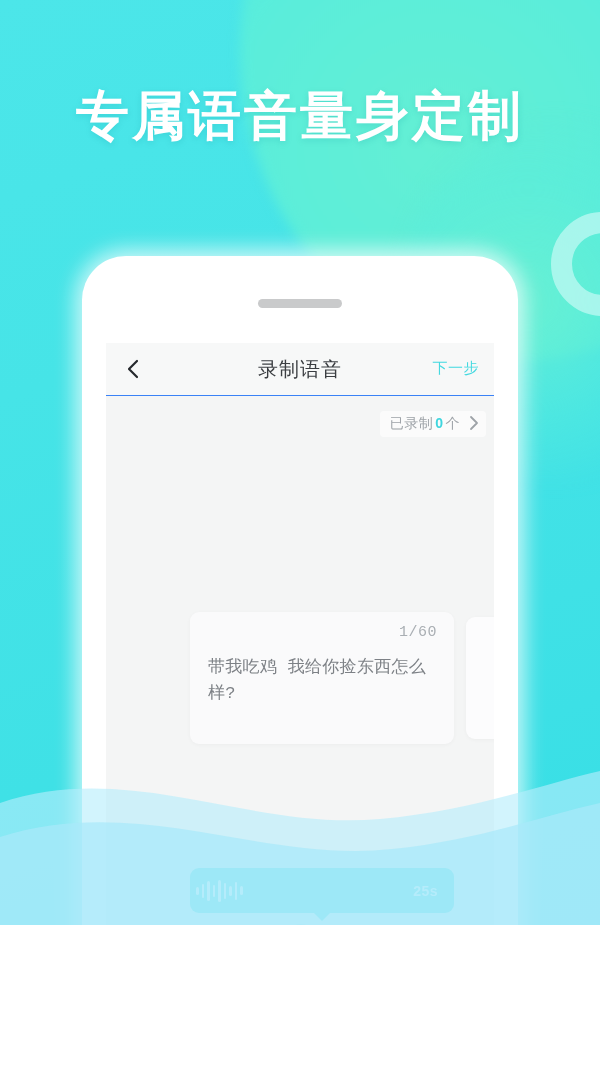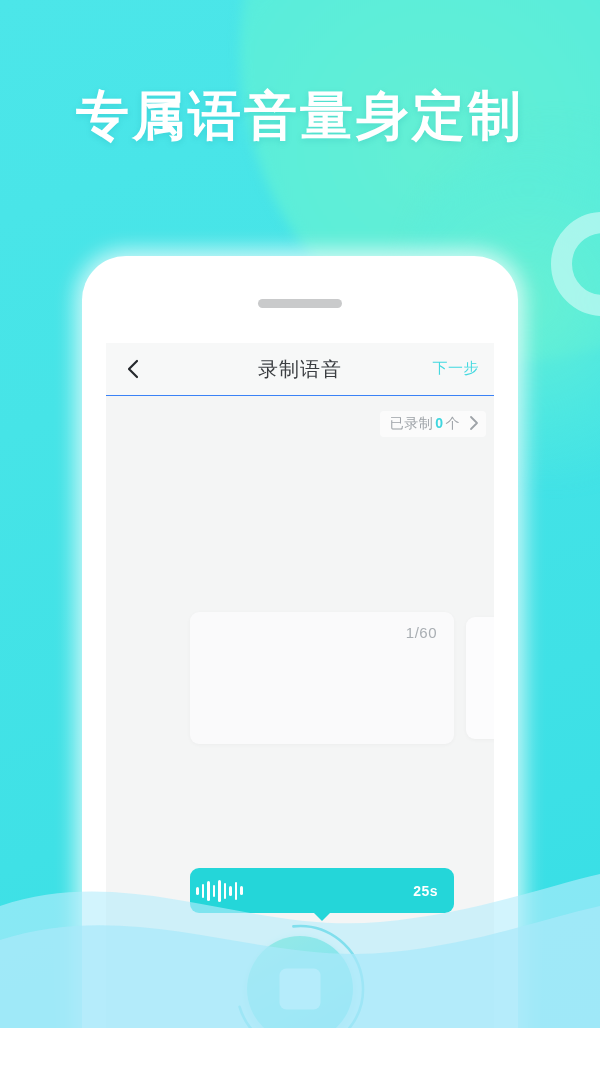--- a/index.html
+++ b/index.html
@@ -8,21 +8,21 @@
     background: #ffffff;
   }
   body {
     font-family: "Liberation Sans", "DejaVu Sans", sans-serif;
   }
 
   
   .canvas {
     position: relative;
     width: 600px;
-    height: 1028px;
+    height: 925px;
     overflow: hidden;
     background: #45E3E6;
   }
 
   
   .bg-base {
     position: absolute;
     inset: 0;
     background: linear-gradient(160deg, #4CE6E9 0%, #46E4E7 35%, #3FE1E6 70%, #36DEE6 100%);
   }
@@ -186,20 +186,21 @@
     top: 269px;
     width: 388px;
     height: 132px;
   }
   .card {
     position: absolute;
     top: 0;
     background: #FAFAFB;
     border-radius: 9px;
     box-shadow: 0 1px 4px rgba(0,0,0,0.035);
+    font-family: Liberation Mono, monospace;
   }
   .card-main {
     left: 84px;
     width: 264px;
     height: 132px;
   }
   .card-next {
     left: 360px;
     width: 120px;
     height: 122px;
@@ -349,20 +350,21 @@
         <div class="counter-arrow">
           <svg width="11" height="16" viewBox="0 0 11 16">
             <polyline points="2,2 8,8 2,14" fill="none" stroke="#9EA3A8" stroke-width="1.8" stroke-linecap="round" stroke-linejoin="round"></polyline>
           </svg>
         </div>
       </div>
 
       <div class="cards">
         <div class="card card-main">
           <div class="card-count">1/60</div>
+          <div class="card-text">带我吃鸡 我给你捡东西怎么样?</div>
         </div>
         <div class="card card-next"></div>
       </div>
 
       <div class="bubble-wrap">
         <div class="bubble">
           <div class="waveform">
               <i style="height: 8px;"></i>
               <i style="height: 14px;"></i>
               <i style="height: 20px;"></i>

